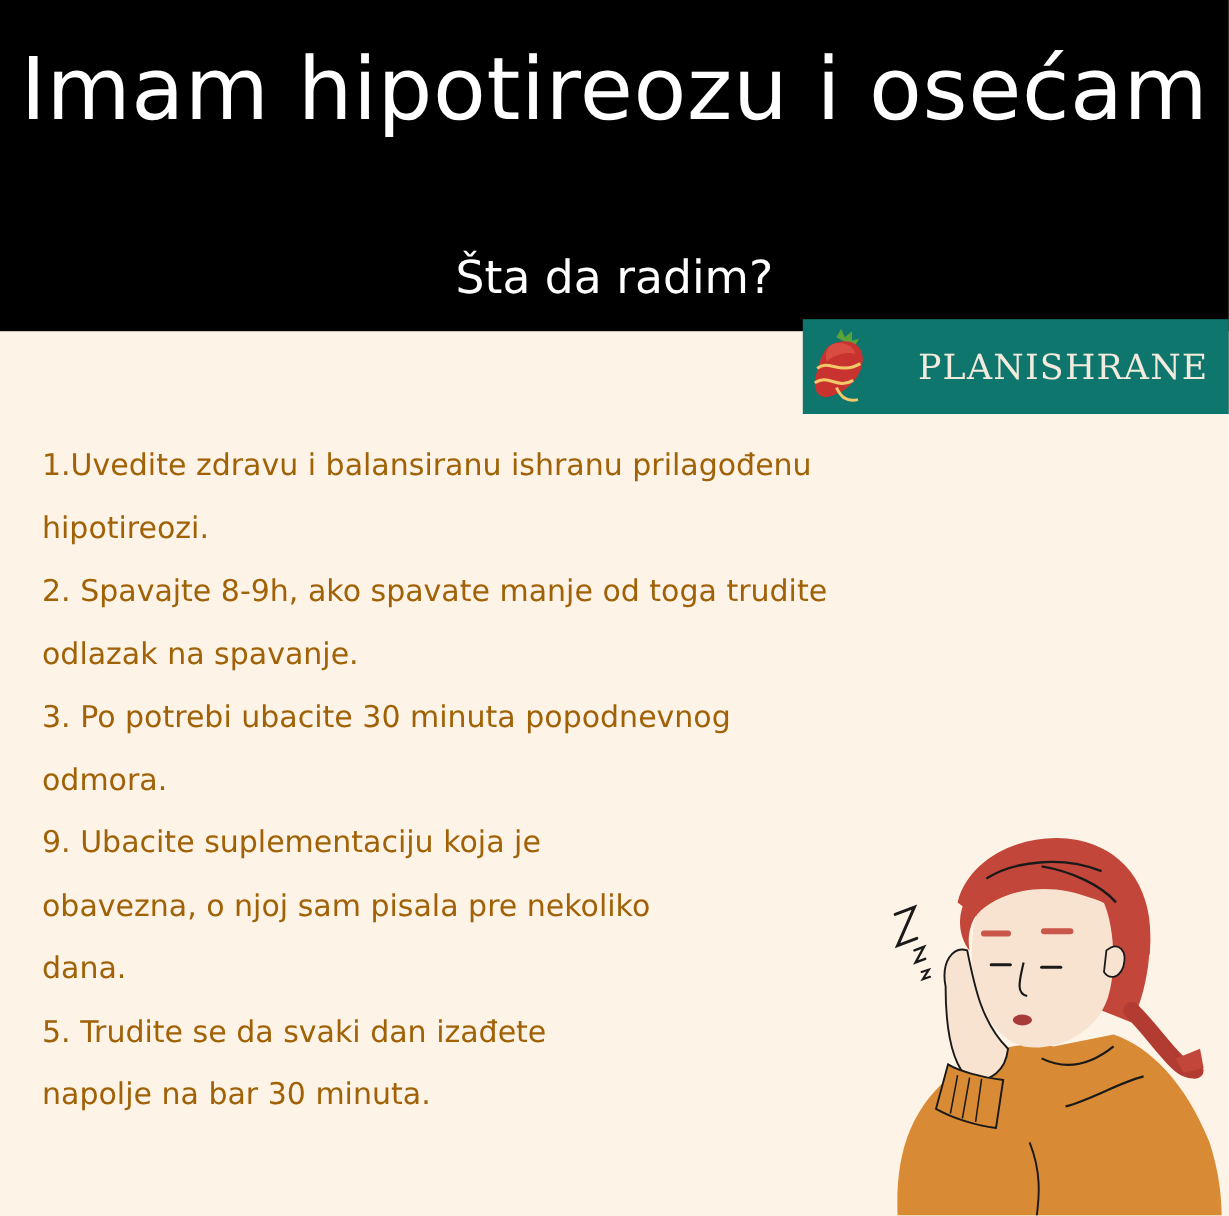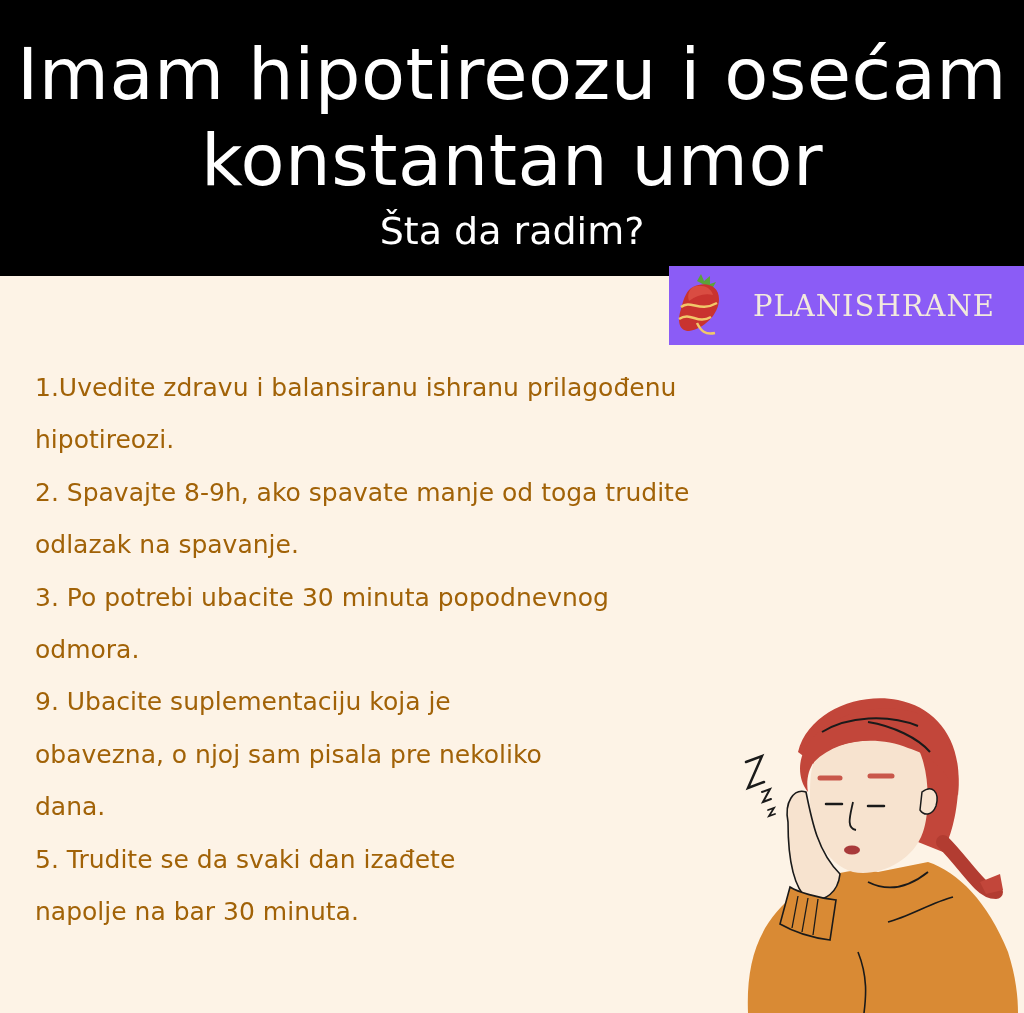--- a/index.html
+++ b/index.html
@@ -20,22 +20,22 @@
       position: absolute; left: 0; right: 0;
     }
     .header .line1 { top: 38px; }
     .header .line2 { top: 124px; }
     .header .line3 {
       font-size: 38px; line-height: 1;
       position: absolute; left: 0; right: 0; top: 212px;
     }
     .logo-box {
       position: absolute; left: 669px; top: 266px; width: 355px; height: 79px;
-      background: #8b5cf6;
-      display: flex; align-items: center;
+      background: #0f766e;
+      display: flex; align-items: center; gap: 12px;
     }
     .logo-icon { margin-left: 6px; width: 52px; height: 66px; }
     .logo-text {
       margin-left: 26px;
       font-family: "DejaVu Serif", "Liberation Serif", serif;
       font-size: 29px; letter-spacing: 1px;
       color: #f2eadc;
     }
     .tips {
       position: absolute; left: 35px; top: 362px; width: 960px;
@@ -45,21 +45,20 @@
     .tips .row { white-space: nowrap; }
     .illustration {
       position: absolute; left: 718px; top: 692px; width: 306px; height: 321px;
     }
   </style>
 </head>
 <body>
 
 <div class="header">
   <div class="line1">Imam hipotireozu i osećam</div>
-  <div class="line2">konstantan umor</div>
   <div class="line3">Šta da radim?</div>
 </div>
 
 <div class="logo-box">
   <svg class="logo-icon" viewBox="0 0 52 66">
     <path d="M22 8 l4 -7 l3 7 l6 -5 l0 8 l6 -2 l-4 7 z" fill="#5aa33a"></path>
     <path d="M18 14 C30 8 44 12 44 26 C44 42 28 56 14 58 C4 58 2 48 6 36 C9 24 12 17 18 14 Z" fill="#c9332f"></path>
     <path d="M18 14 C26 11 36 14 38 22 C30 20 22 22 14 28 C12 22 14 17 18 14 Z" fill="#e0574a" opacity="0.7"></path>
     <path d="M6 34 C16 26 24 40 42 30" stroke="#f1c86a" stroke-width="2.5" fill="none"></path>
     <path d="M4 46 C16 38 22 52 36 44" stroke="#f1c86a" stroke-width="2.5" fill="none"></path>

